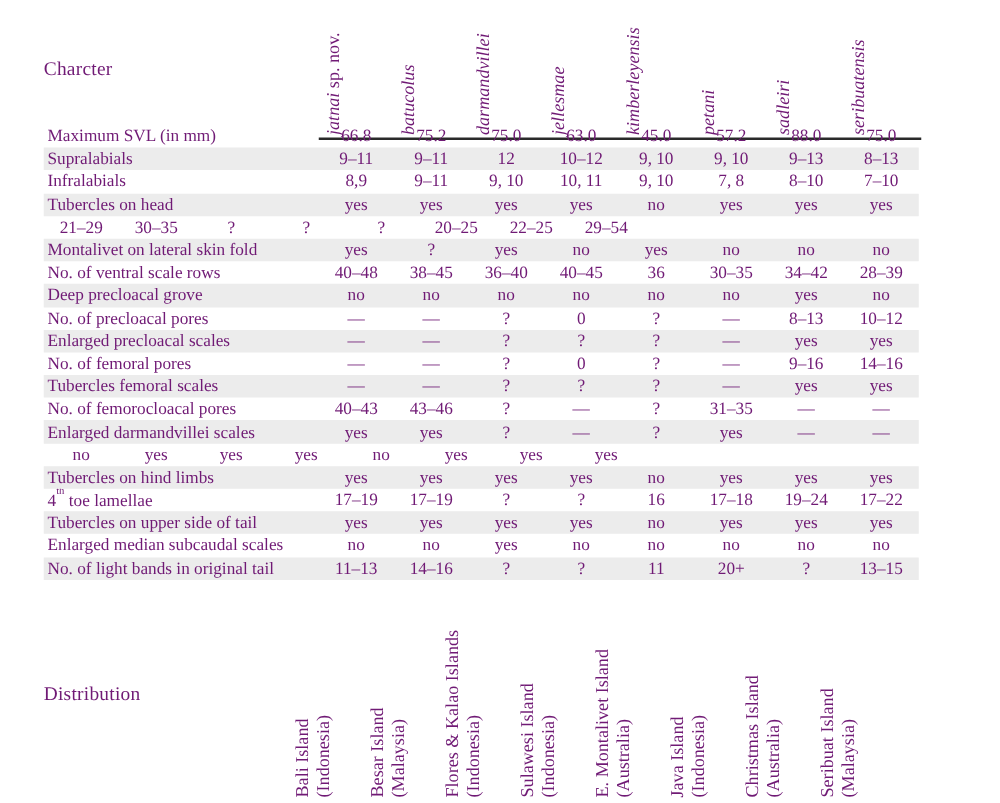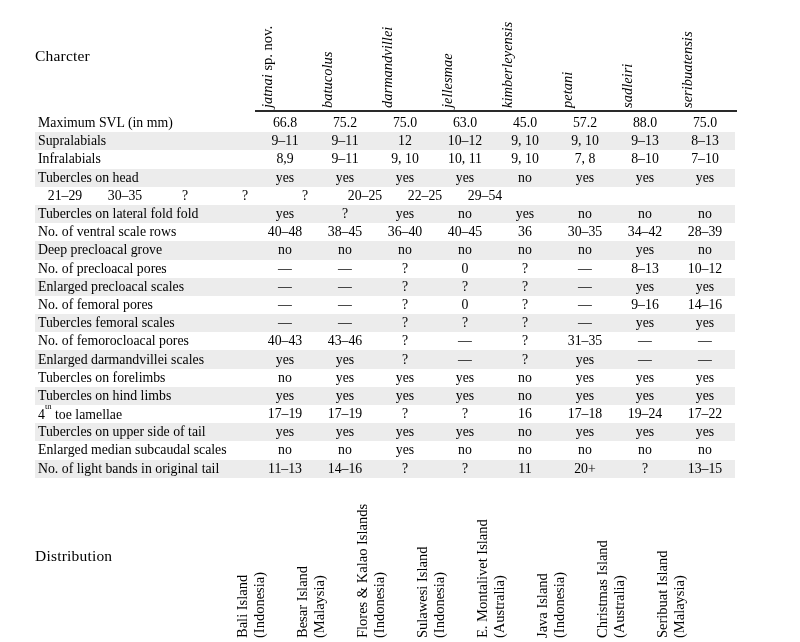--- a/index.html
+++ b/index.html
@@ -1,21 +1,21 @@
 <!DOCTYPE html>
 <html><head>
 <meta charset="utf-8">
 <style>
   html,body{margin:0;padding:0;background:#fff;}
   #page{
     position:relative;
     width:800px;height:642px;
     background:#ffffff;
     font-family:"Liberation Serif","DejaVu Serif",serif;
-    color:#000000;
+    color:#701a75;
     overflow:hidden;
   }
   .corner-label{
     position:absolute;left:35px;
     font-size:15.5px;
     letter-spacing:.2px;
   }
   #character-label{top:47px;}
   #distribution-label{top:547px;}
   
@@ -31,21 +31,21 @@
   .vlabel.species i{font-style:italic;}
   .vlabel.dist{bottom:4px;line-height:17px;}
   .vlabel.dist .line{white-space:nowrap;}
   
   #header-rule{
     position:absolute;left:255px;top:110px;
     width:482px;height:2px;background:#2a2a2a;
   }
   
   #tbody{
-    position:absolute;left:35px;top:114px;width:700px;
+    position:absolute;left:35px;top:100px;width:700px;
   }
   .trow{
     display:flex;align-items:center;
     height:18.2px;
     font-size:13.8px;
   }
   .trow.shaded{background:#ececec;}
   .rlabel{
     width:220px;flex:0 0 220px;
     padding-left:3px;box-sizing:border-box;
@@ -125,21 +125,21 @@
         <div class="cell">21–29</div>
         <div class="cell">30–35</div>
         <div class="cell">?</div>
         <div class="cell">?</div>
         <div class="cell">?</div>
         <div class="cell">20–25</div>
         <div class="cell">22–25</div>
         <div class="cell">29–54</div>
       </div>
       <div class="trow shaded">
-        <div class="rlabel">Tubercles on lateral fold fold</div>
+        <div class="rlabel">Montalivet on lateral skin fold</div>
         <div class="cell">yes</div>
         <div class="cell">?</div>
         <div class="cell">yes</div>
         <div class="cell">no</div>
         <div class="cell">yes</div>
         <div class="cell">no</div>
         <div class="cell">no</div>
         <div class="cell">no</div>
       </div>
       <div class="trow">
@@ -224,21 +224,20 @@
         <div class="cell">yes</div>
         <div class="cell">yes</div>
         <div class="cell">?</div>
         <div class="cell">—</div>
         <div class="cell">?</div>
         <div class="cell">yes</div>
         <div class="cell">—</div>
         <div class="cell">—</div>
       </div>
       <div class="trow">
-        <div class="rlabel">Tubercles on forelimbs</div>
         <div class="cell">no</div>
         <div class="cell">yes</div>
         <div class="cell">yes</div>
         <div class="cell">yes</div>
         <div class="cell">no</div>
         <div class="cell">yes</div>
         <div class="cell">yes</div>
         <div class="cell">yes</div>
       </div>
       <div class="trow shaded">

